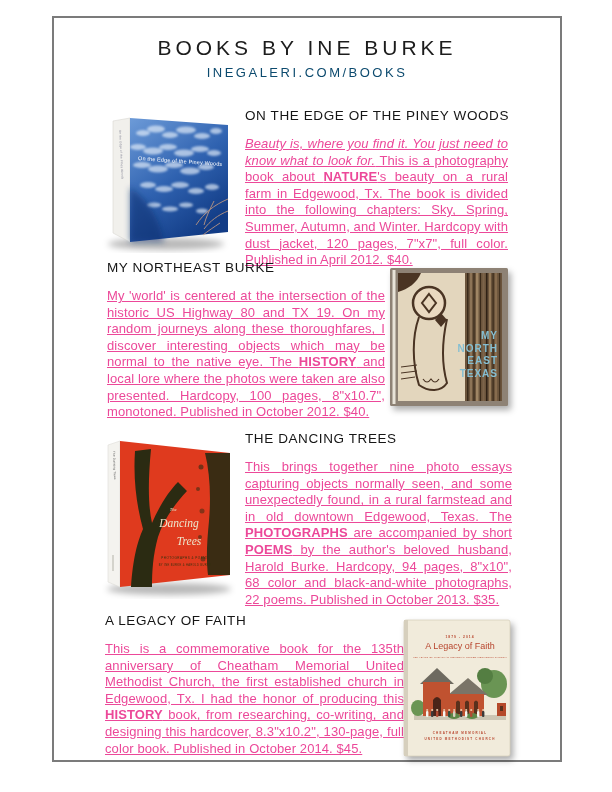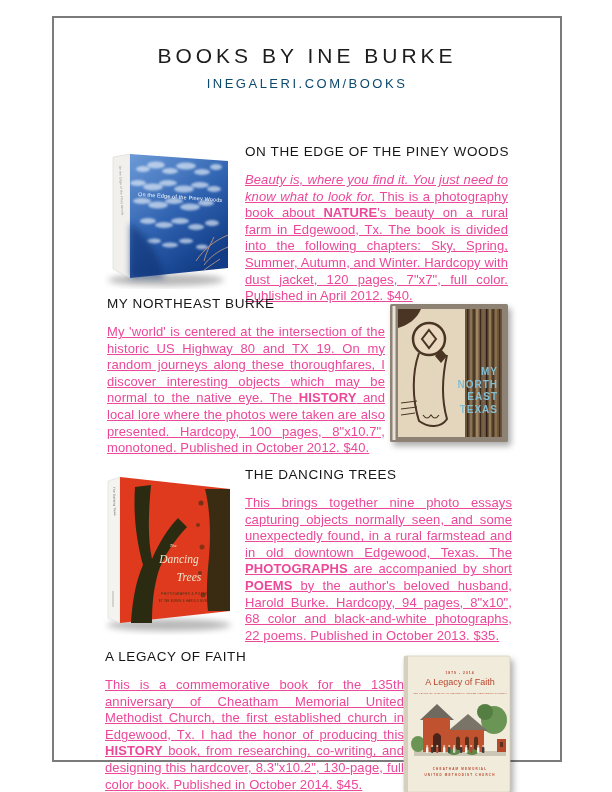--- a/index.html
+++ b/index.html
@@ -2,23 +2,23 @@
 <html><head>
 <meta charset="utf-8">
 <style>
   html,body{margin:0;padding:0;background:#ffffff;}
   body{width:612px;height:792px;position:relative;overflow:hidden;
        font-family:"Liberation Sans","DejaVu Sans",sans-serif;color:#3d3d3d;}
   .page{position:absolute;inset:0;background:#fff;}
   .page-border{position:absolute;left:52px;top:16px;width:510px;height:746px;
        border:2px solid #7b7b7b;box-sizing:border-box;}
   header{position:absolute;left:52px;top:36px;width:510px;text-align:center;}
-  h1{margin:8px;font-size:21px;font-weight:400;letter-spacing:4px;color:#1c1c1c;}
+  h1{margin:0;font-size:21px;font-weight:400;letter-spacing:4px;color:#1c1c1c;}
   .site-url{margin-top:5px;font-size:13px;letter-spacing:2.5px;color:#0c4a6e;}
-  .abs{position:absolute;margin-top:36px;}
+  .abs{position:absolute;}
   h2{margin:0;font-size:13.5px;font-weight:400;letter-spacing:.6px;color:#161616;
      white-space:nowrap;}
   p.desc{margin:13px 0 0 0;font-size:13px;line-height:16.6px;text-align:justify;
      letter-spacing:.1px;color:#ec4899;text-decoration:underline;}
   .run-bold{font-weight:700;}
   .run-italic{font-style:italic;}
   .text-1{left:245px;top:108px;width:263px;}
   .text-2{left:107px;top:260px;width:278px;}
   .text-3{left:245px;top:431px;width:267px;}
   .text-4{left:105px;top:613px;width:299px;}

